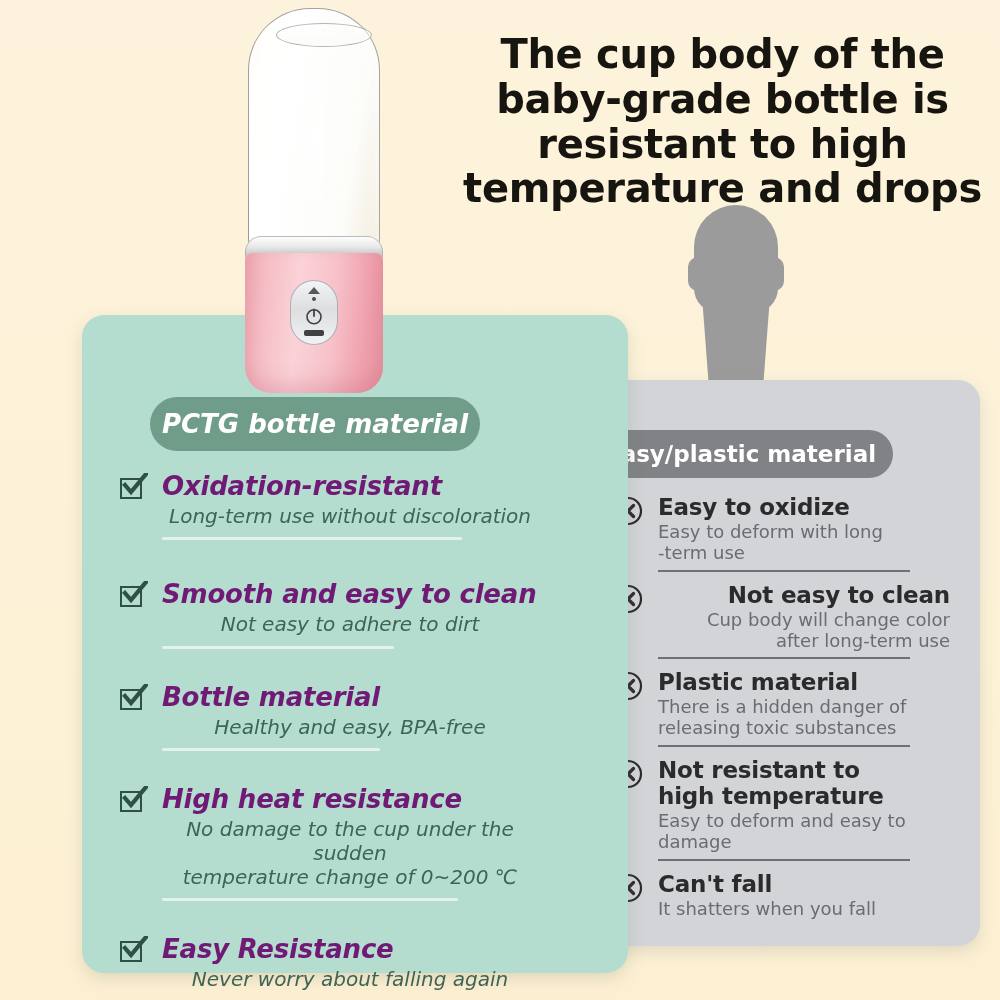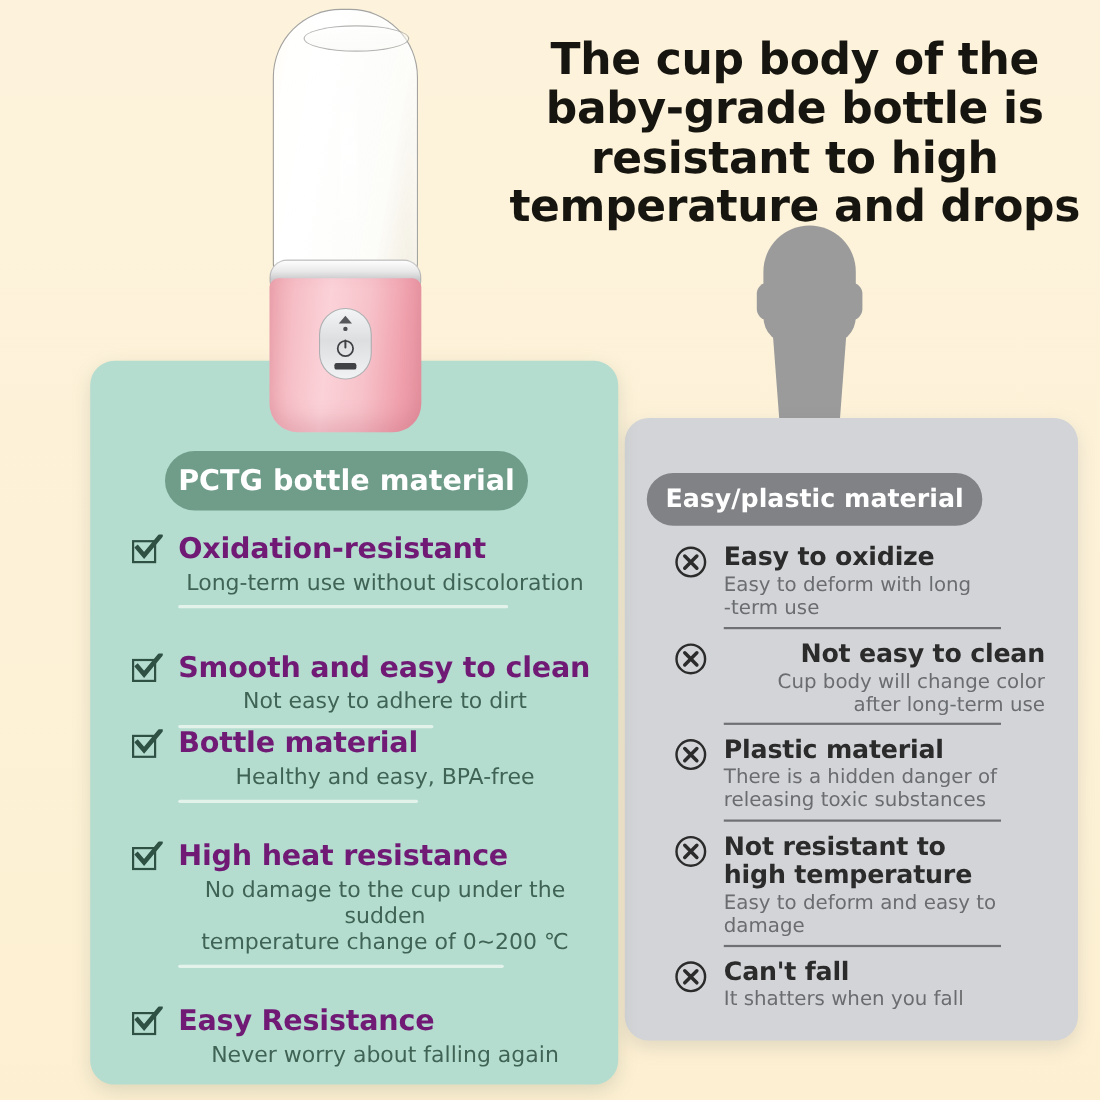--- a/index.html
+++ b/index.html
@@ -88,25 +88,26 @@
   }
 
   
   .panel {
     position: absolute;
     border-radius: 22px;
   }
 
   .panel-green {
     left: 82px;
-    top: 328px;
-    width: 480px;
+    top: 315px;
+    width: 546px;
     height: 658px;
     background: #b4ddd0;
     box-shadow: 0 6px 16px rgba(120, 130, 115, 0.22);
+    font-style: italic;
   }
 
   .panel-gray {
     left: 568px;
     top: 380px;
     width: 412px;
     height: 566px;
     background: #d2d4d7;
     box-shadow: 0 6px 16px rgba(120, 125, 130, 0.20);
   }
@@ -458,21 +459,21 @@
           <span class="cbox"></span>
           <svg class="ctick" viewBox="0 0 26 24">
             <path d="M3 12 L9 19 L24 1" fill="none" stroke="#2e5144" stroke-width="4.2" stroke-linecap="square"></path>
           </svg>
         </span>
         <div class="gtitle">Smooth and easy to clean</div>
         <div class="gsub">Not easy to adhere to dirt</div>
       </div>
       <div class="gsep" style="width:232px;"></div>
 
-      <div class="gitem" style="">
+      <div class="gitem" style="margin-top:34px;">
         <span class="checkbox">
           <span class="cbox"></span>
           <svg class="ctick" viewBox="0 0 26 24">
             <path d="M3 12 L9 19 L24 1" fill="none" stroke="#2e5144" stroke-width="4.2" stroke-linecap="square"></path>
           </svg>
         </span>
         <div class="gtitle">Bottle material</div>
         <div class="gsub">Healthy and easy, BPA-free</div>
       </div>
       <div class="gsep" style="width:218px;"></div>

